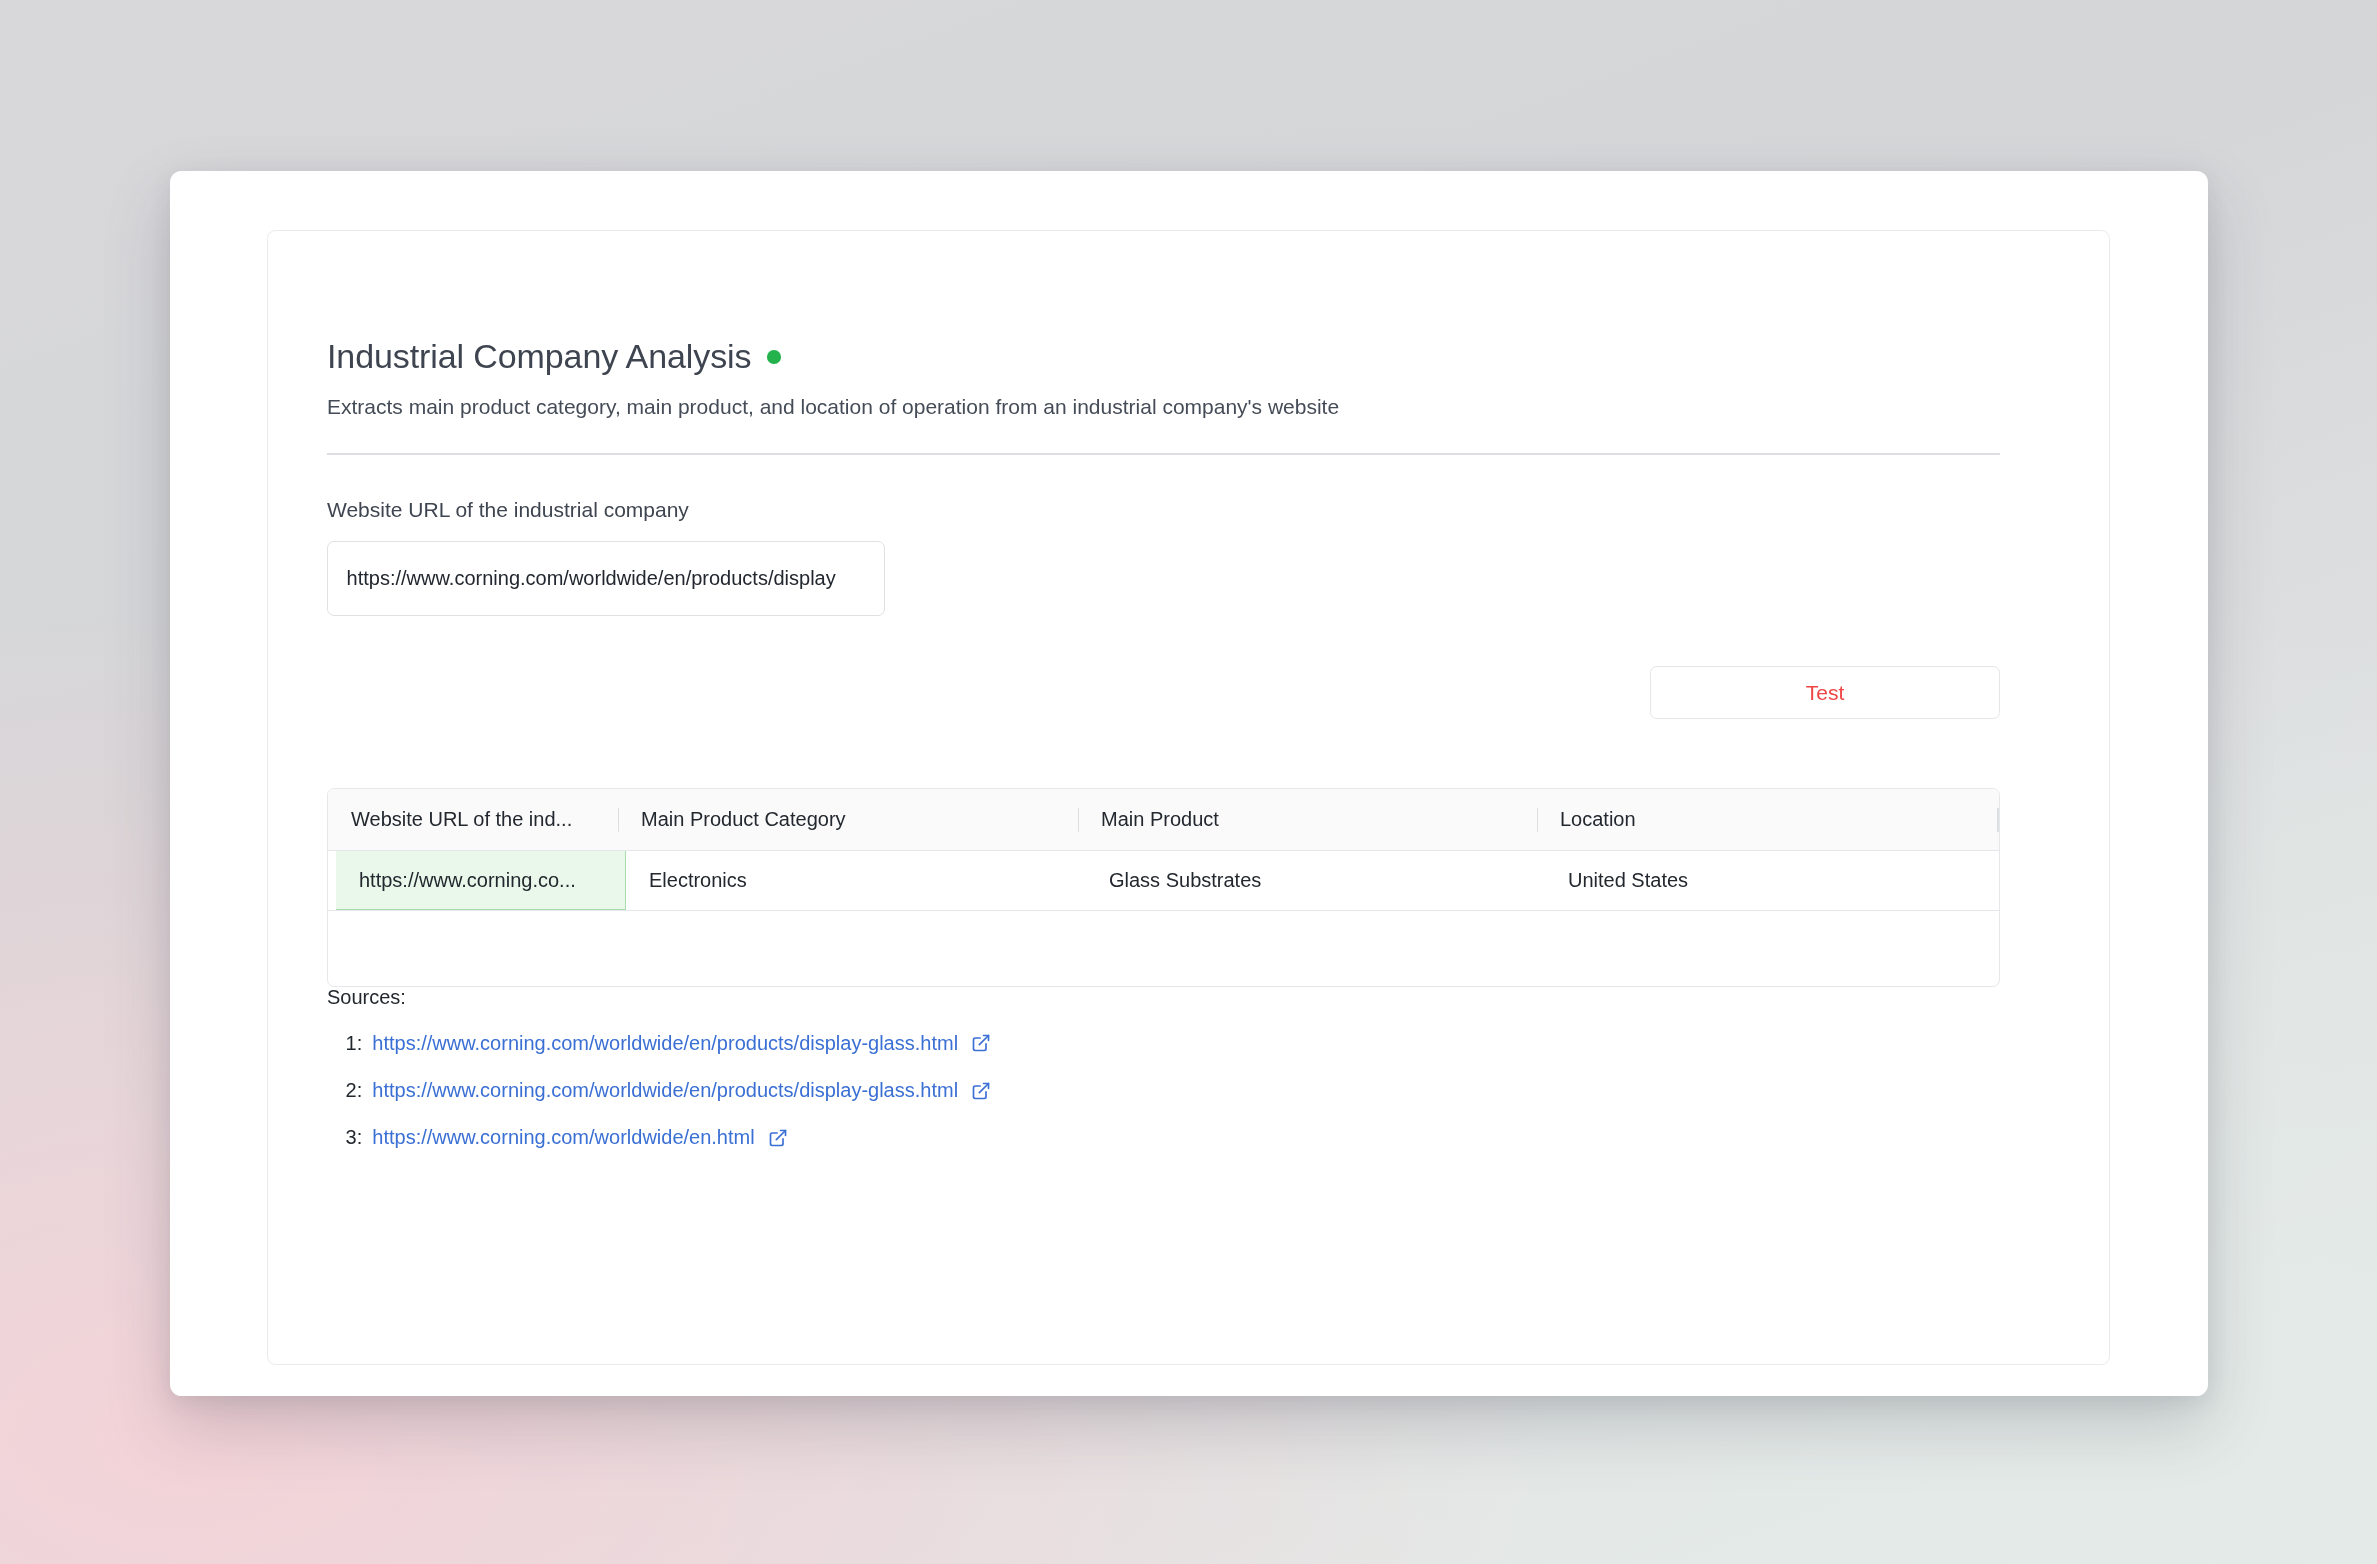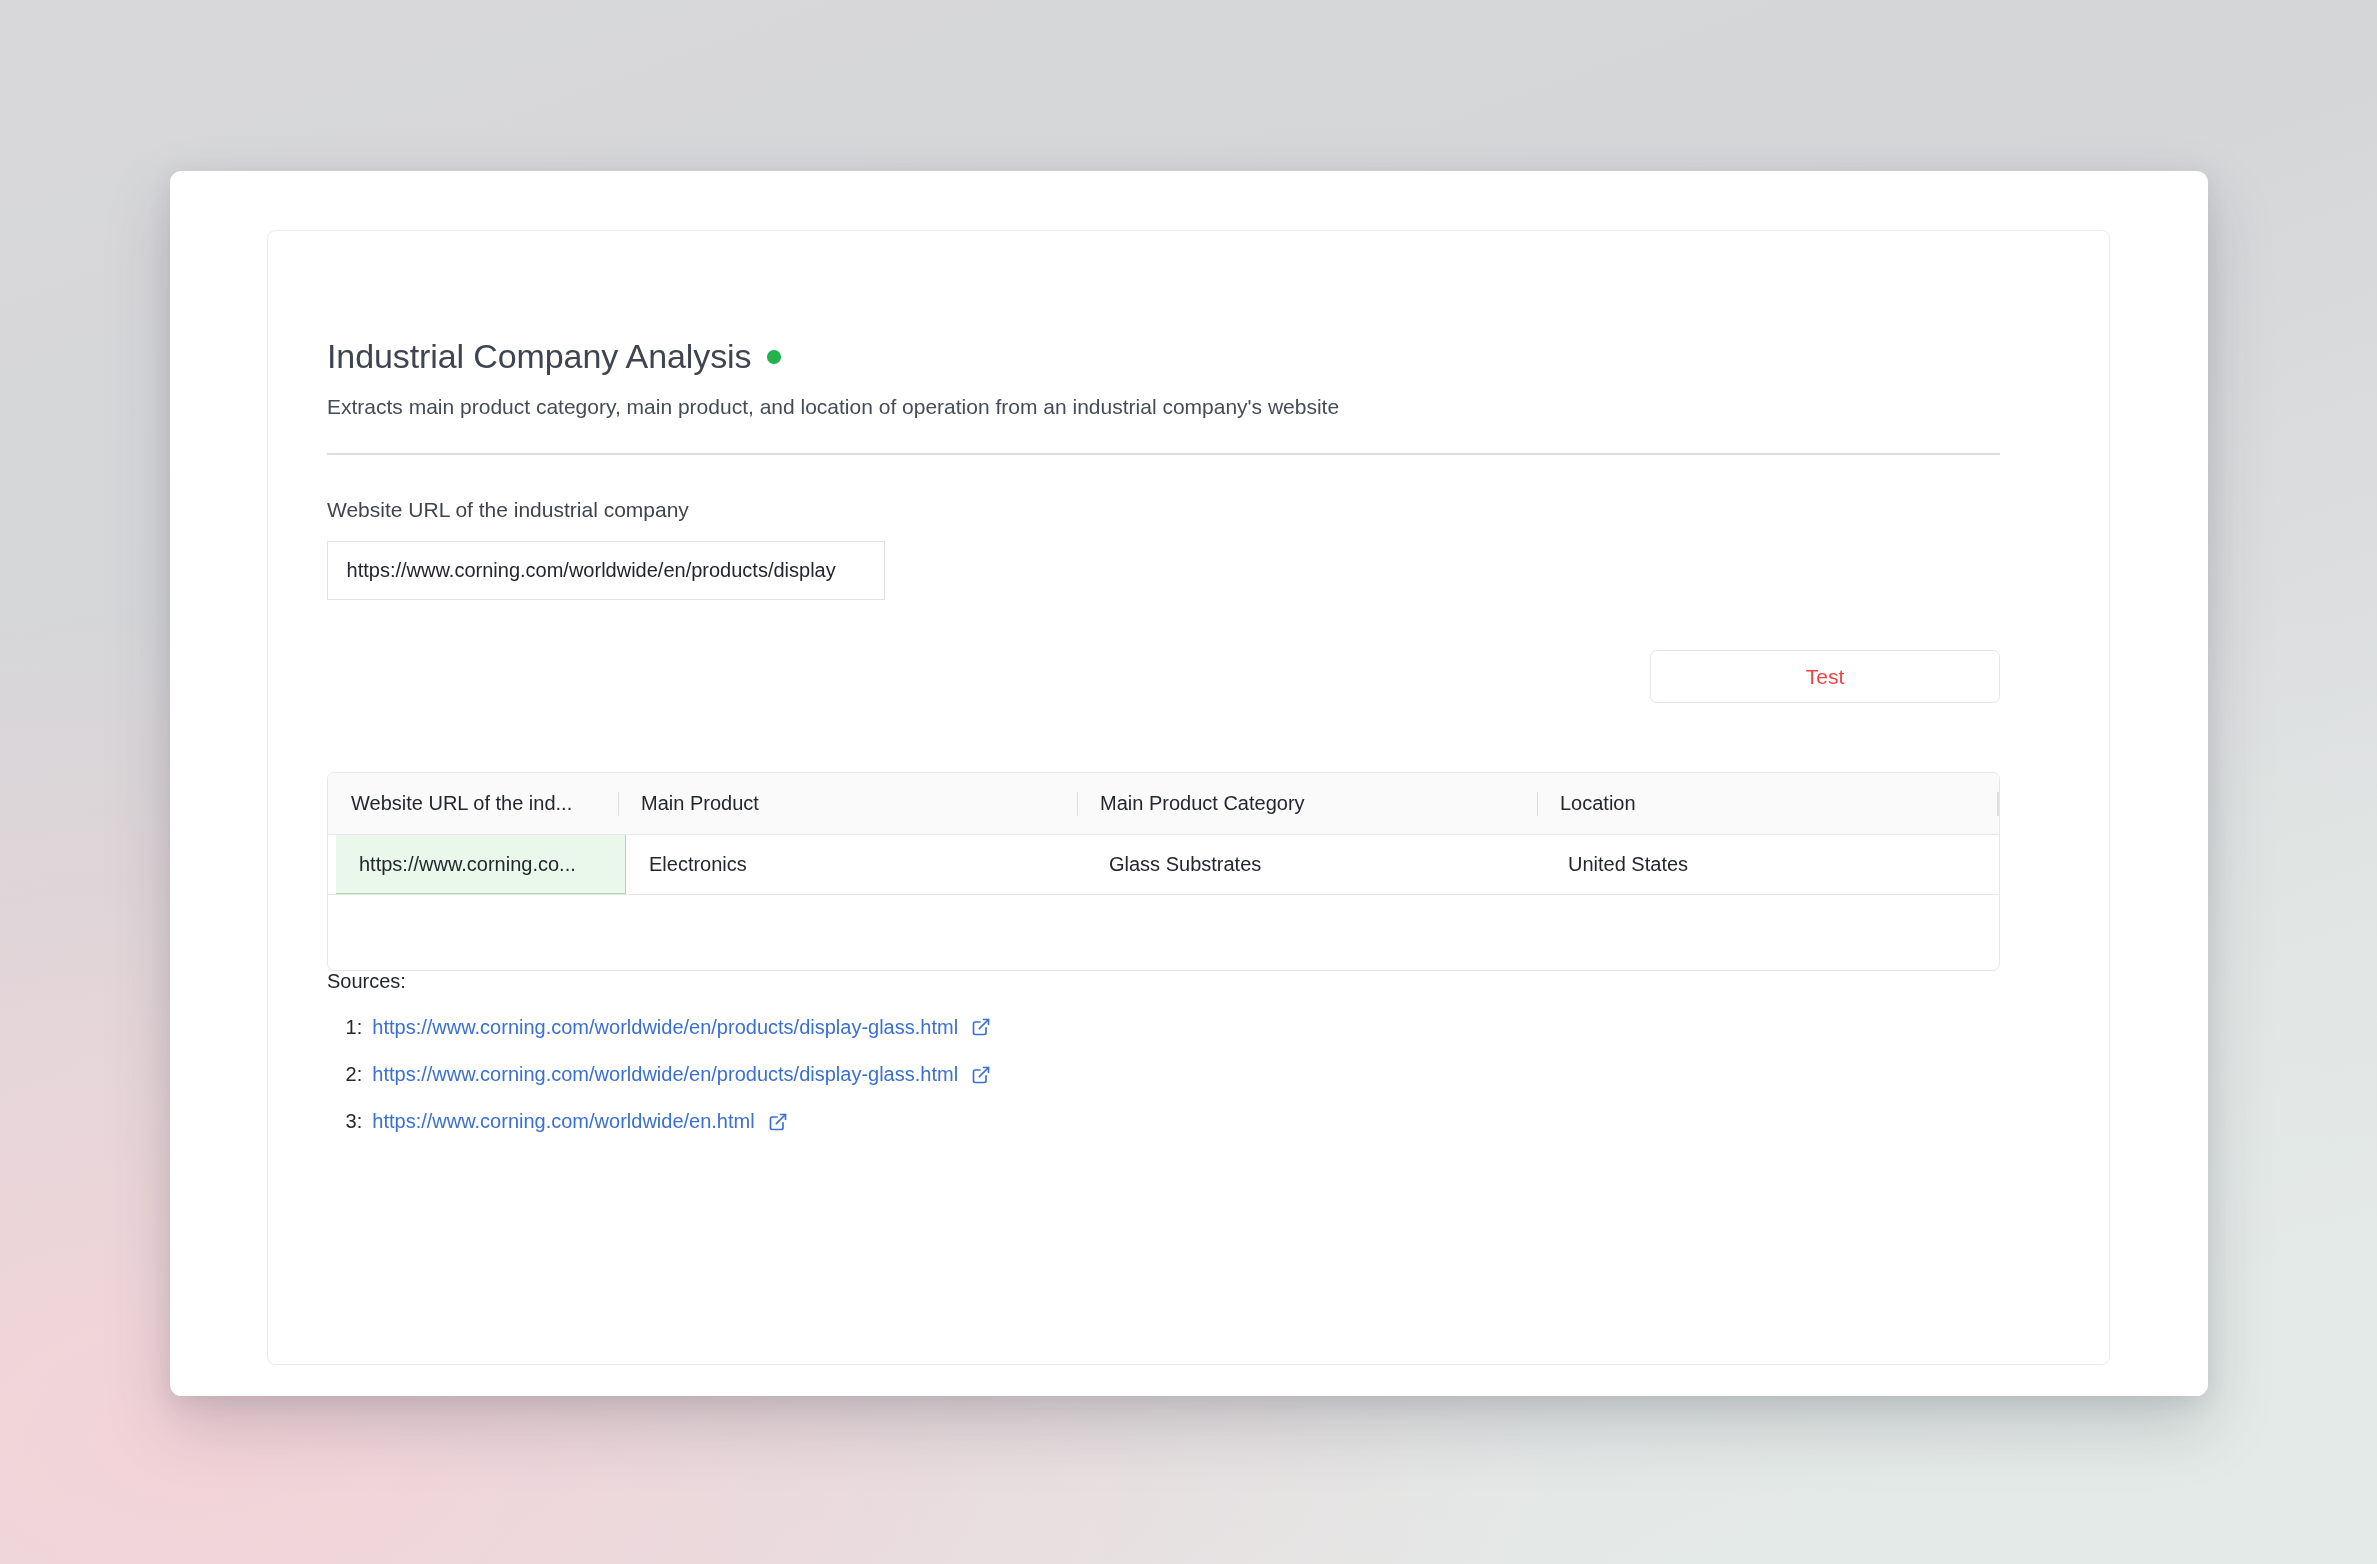--- a/index.html
+++ b/index.html
@@ -99,28 +99,28 @@
   #url-field-label {
     font-size: 21px;
     color: #3f4550;
     line-height: 1;
   }
 
   #url-input {
     display: block;
     margin-top: 21.5px;
     width: 558px;
-    height: 59px;
+    height: 75px;
     padding: 0 18.6px;
     font-family: "Liberation Sans", sans-serif;
     font-size: 20px;
     color: #22272f;
     background: #ffffff;
     border: 1.4px solid #dfe1e5;
-    border-radius: 0;
+    border-radius: 7px;
     outline: none;
   }
   #url-input::placeholder { color: #9aa0a8; }
 
   
   #test-row {
     margin-top: 50px;
     display: flex;
     justify-content: flex-end;
     width: 1673px;
@@ -284,22 +284,22 @@
       </div>
 
       <div id="test-row">
         <button id="test-button">Test</button>
       </div>
 
       <div id="results-table">
 
         <div class="t-row" id="table-header-row">
           <div class="th col-0">Website URL of the ind...</div>
+          <div class="th col-1">Main Product Category</div>
           <div class="th col-2">Main Product</div>
-          <div class="th col-1">Main Product Category</div>
           <div class="th col-3">Location</div>
         </div>
 
         <div class="t-row" id="table-data-row">
           <div class="td col-0 highlighted">https://www.corning.co...</div>
           <div class="td col-1">Electronics</div>
           <div class="td col-2">Glass Substrates</div>
           <div class="td col-3">United States</div>
         </div>
 

